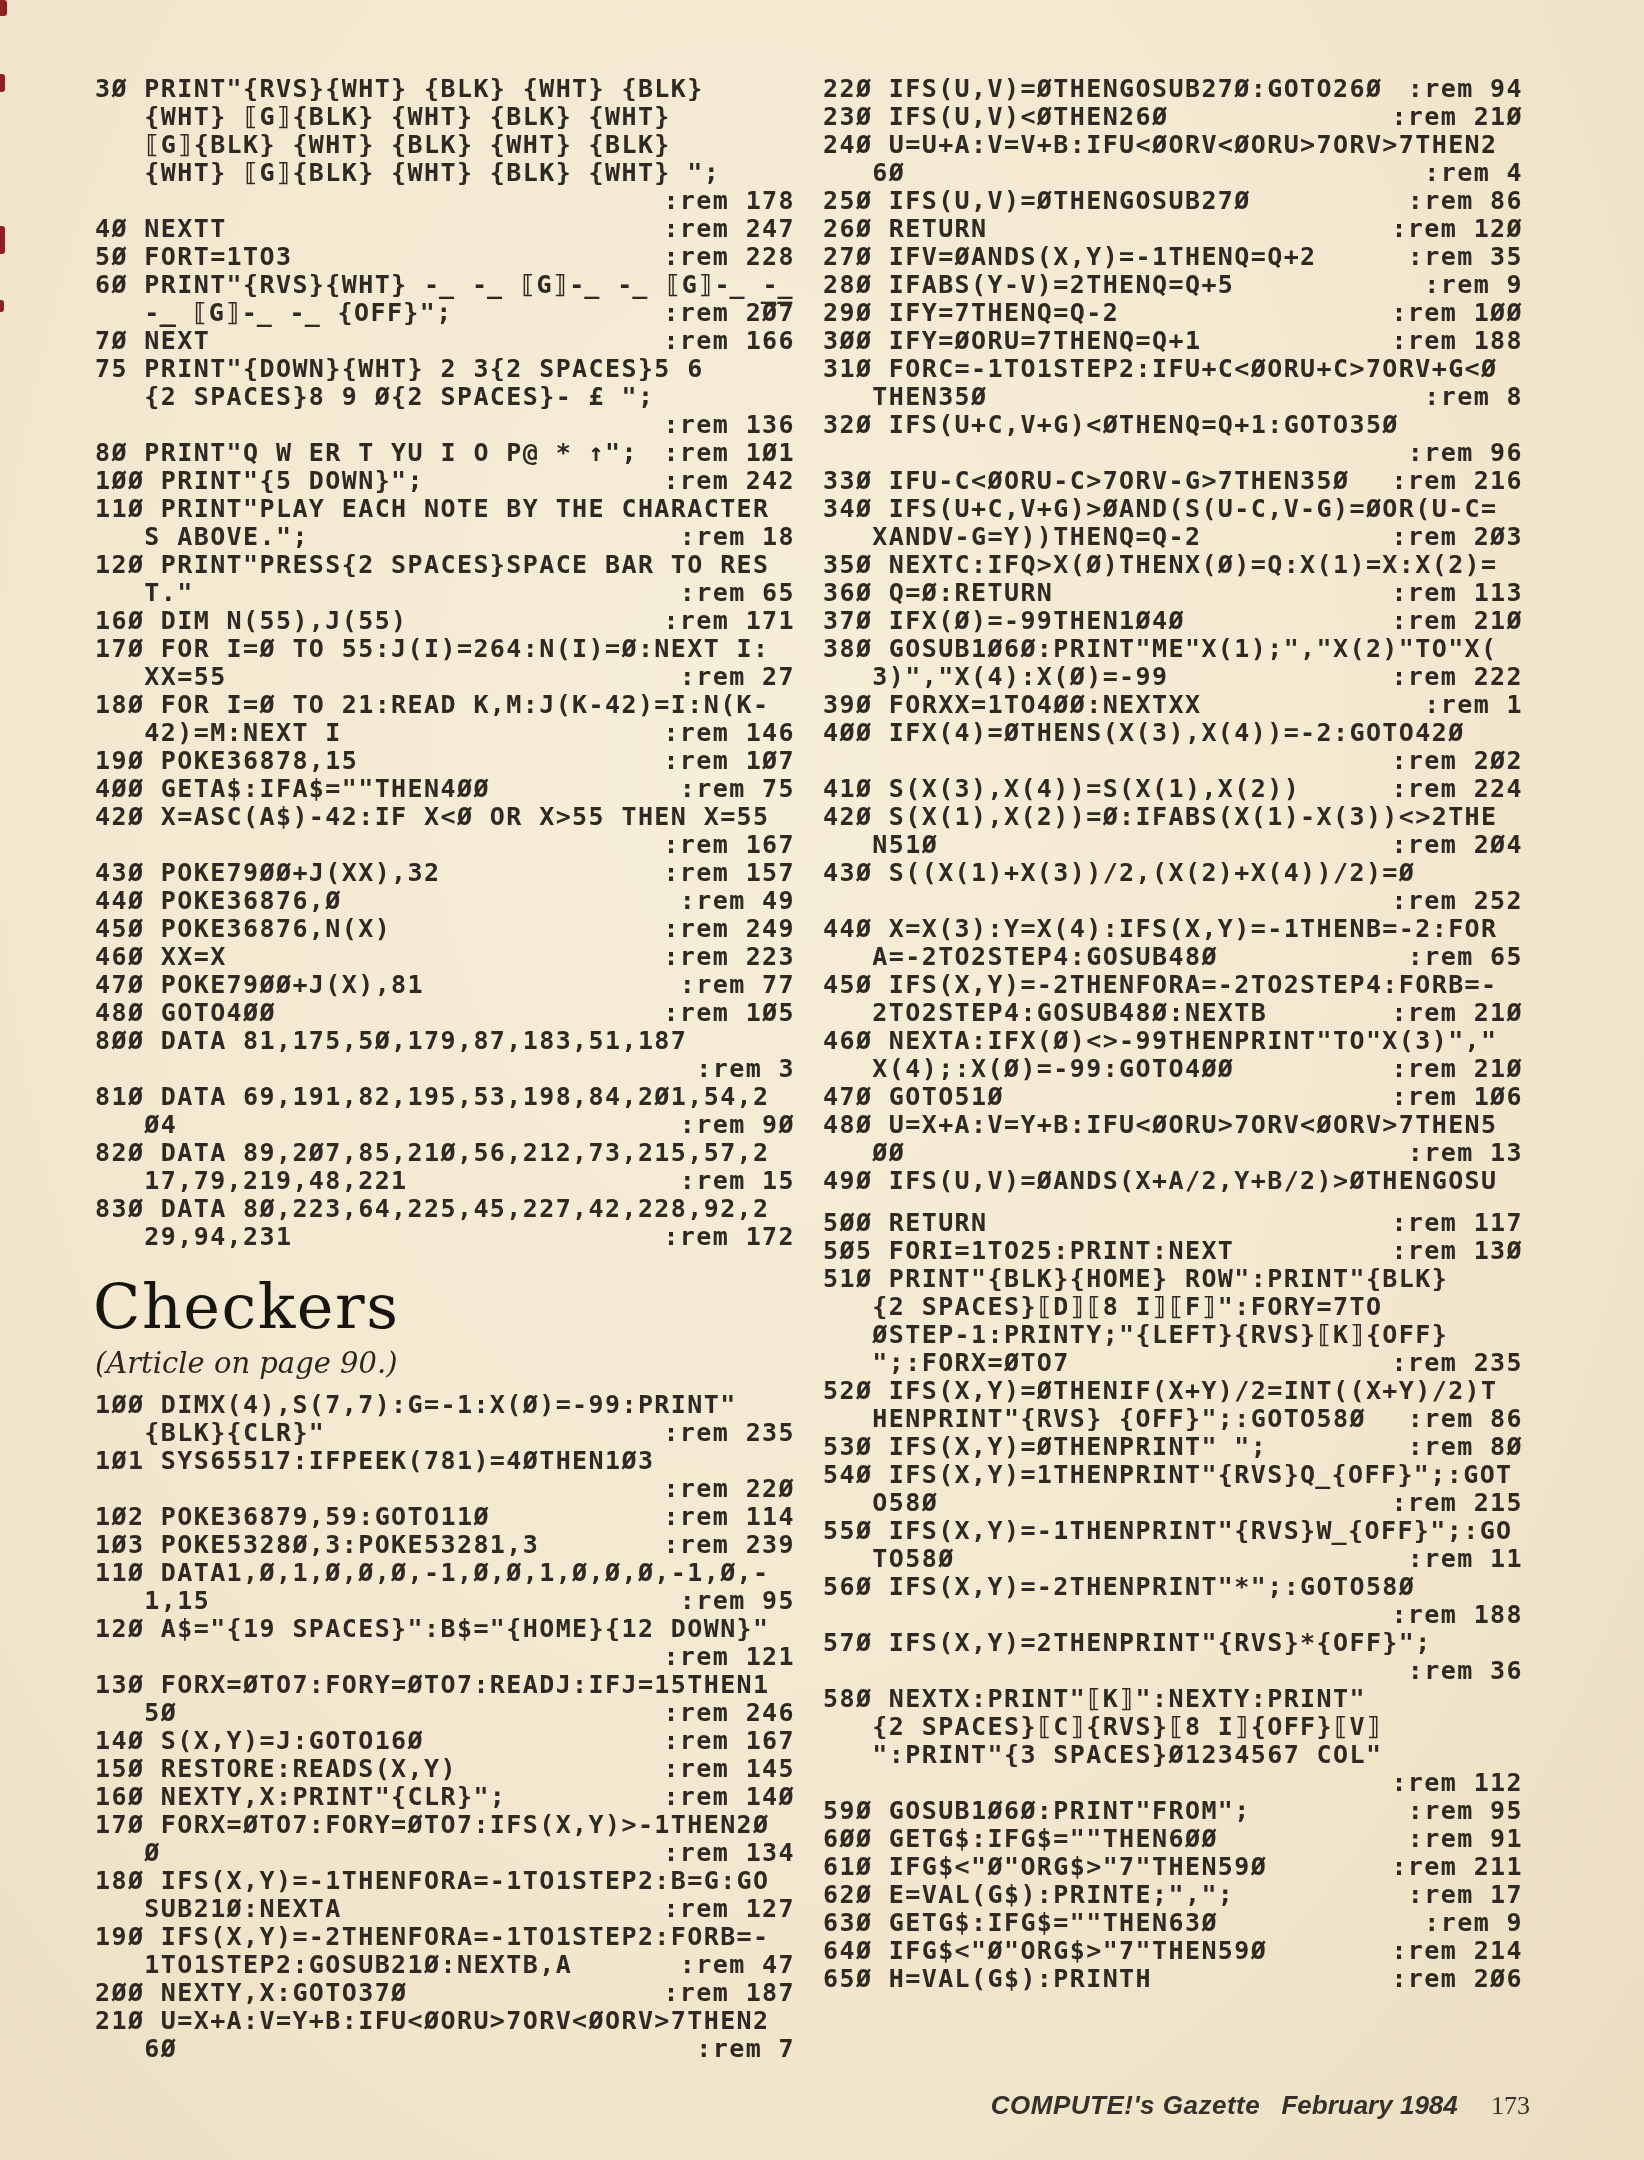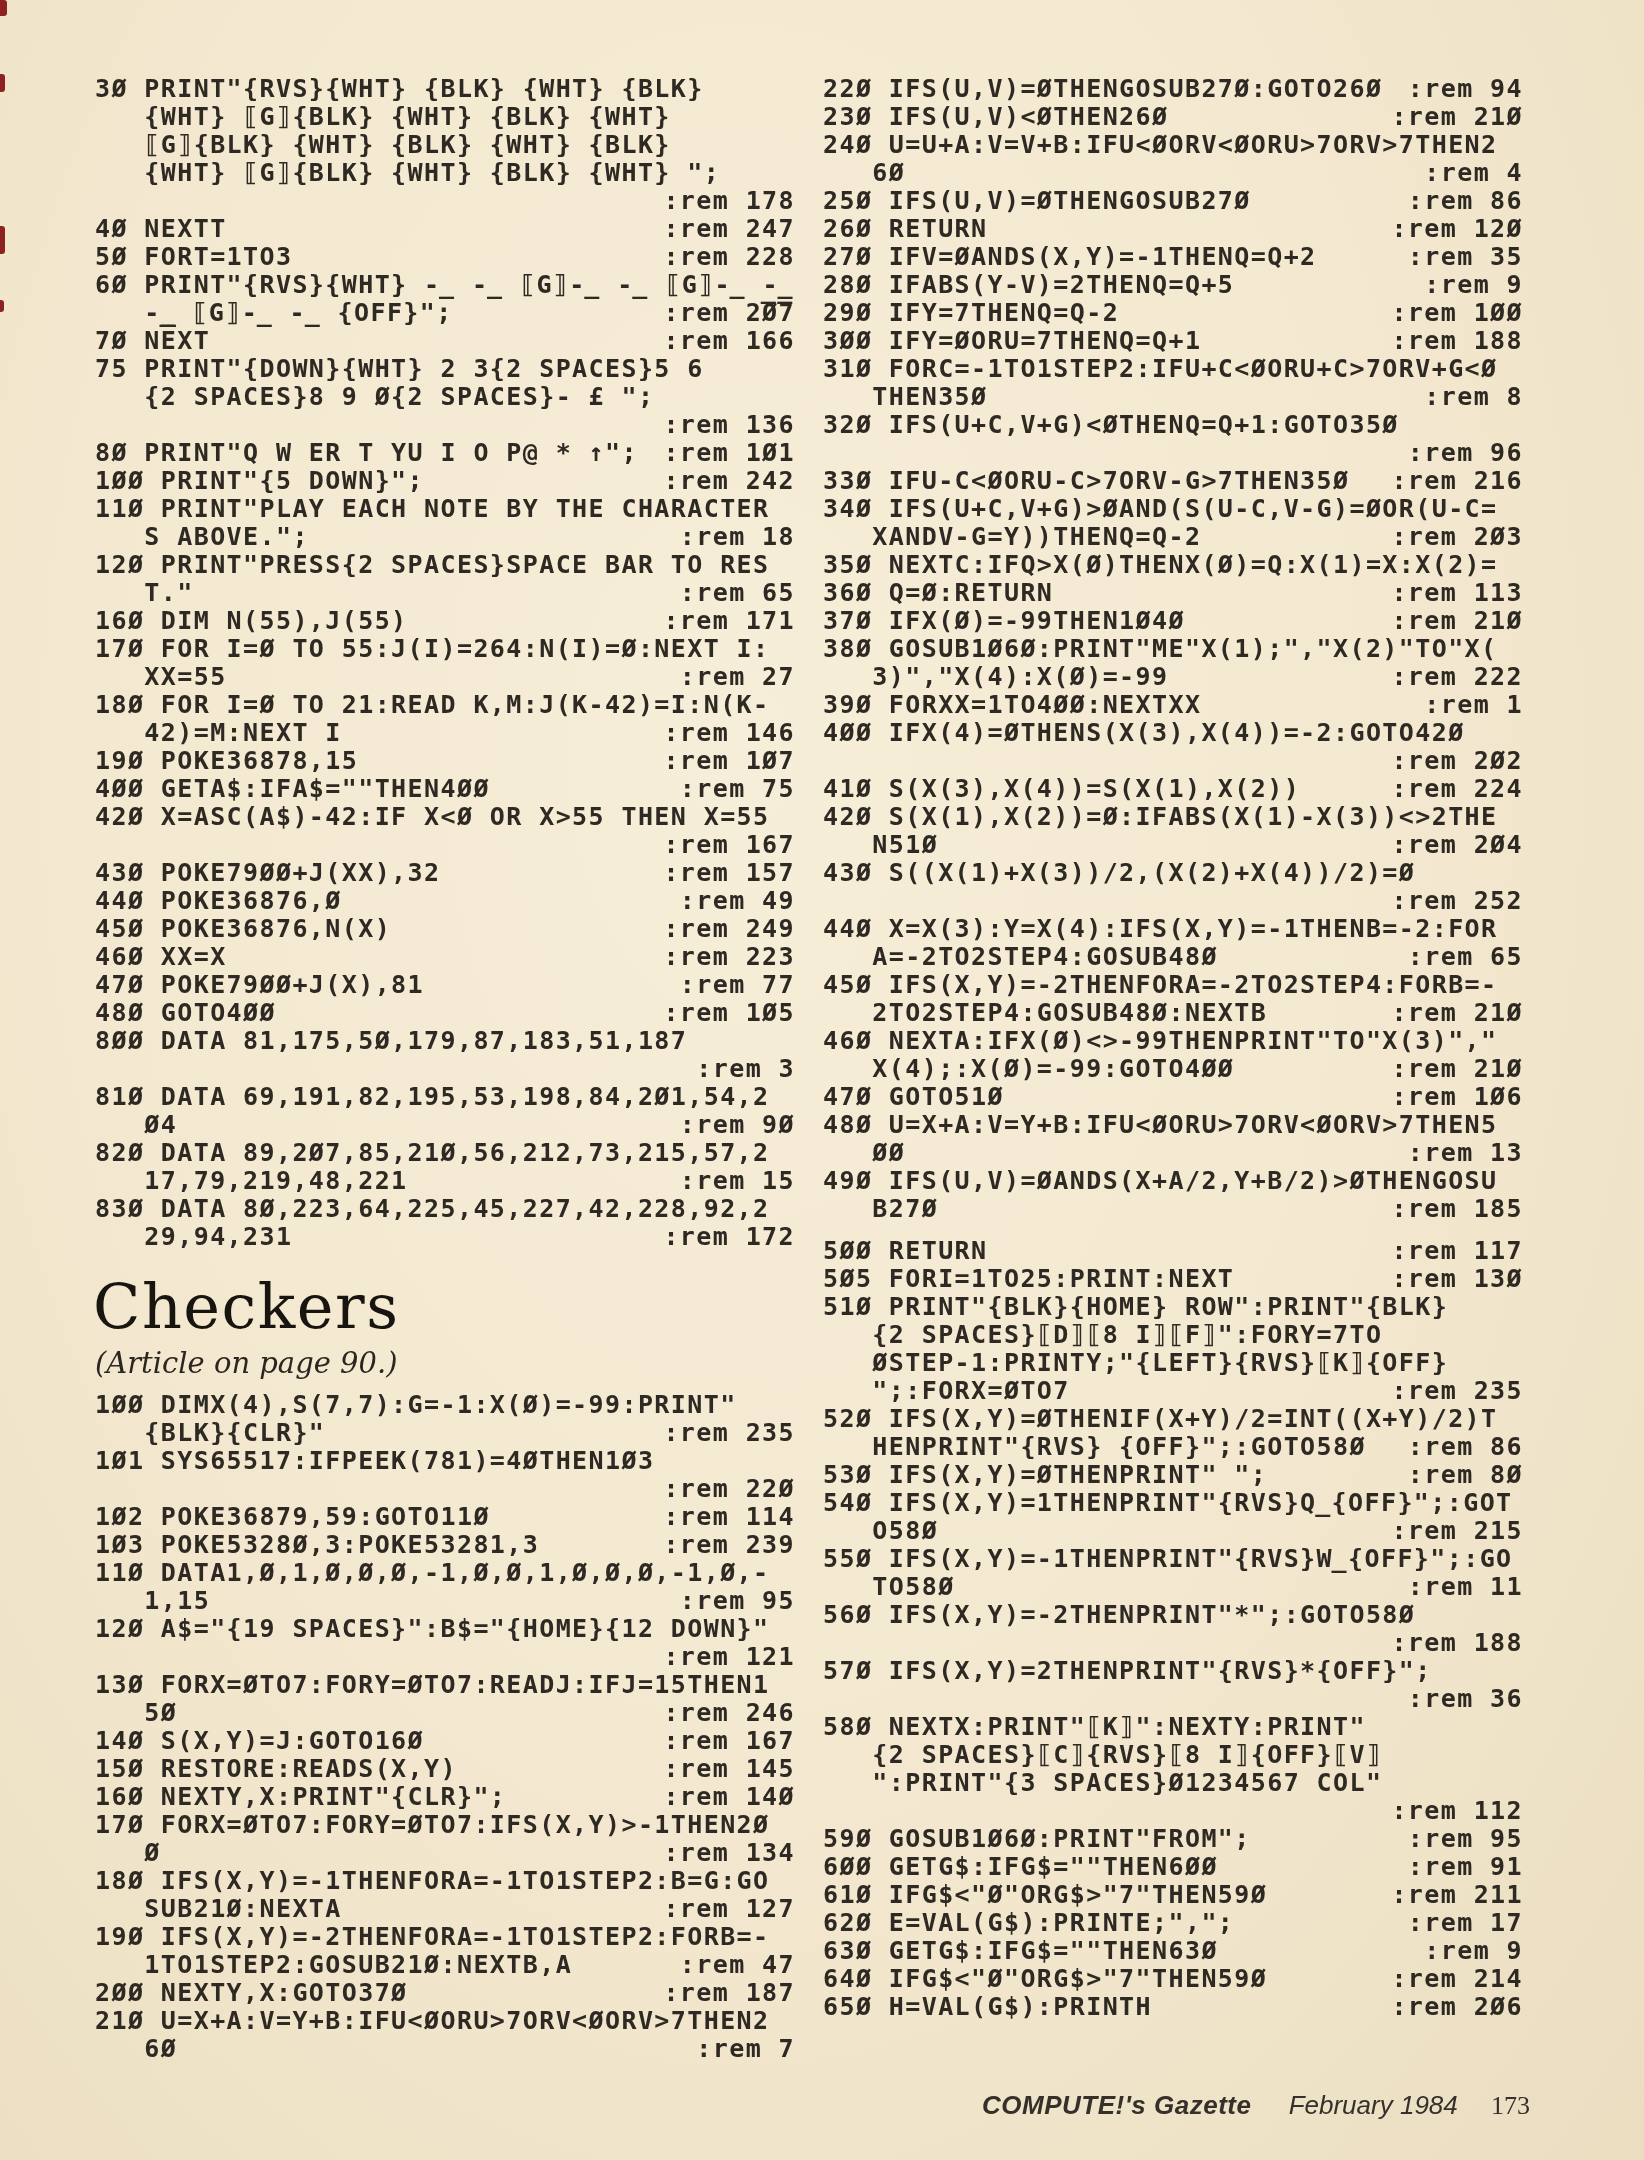--- a/index.html
+++ b/index.html
@@ -29,21 +29,21 @@
   .article-head{margin:24px 0 8px -2px;
     font-family:"DejaVu Serif","Liberation Serif",serif;
     font-weight:normal;font-size:62px;line-height:64px;letter-spacing:1.5px;color:#181510;}
   .article-sub{margin:6px 0 12px 0;
     font-family:"DejaVu Serif","Liberation Serif",serif;
     font-style:italic;font-size:29px;line-height:32px;color:#2b2720;}
 
   .footer{position:absolute;left:823px;width:707px;top:2090px;text-align:right;
     font-family:"Liberation Sans","DejaVu Sans",sans-serif;color:#35312a;font-size:26px;}
   .footer .mag{font-style:italic;font-weight:bold;letter-spacing:.5px;}
-  .footer .date{font-style:italic;margin-left:30px;}
+  .footer .date{font-style:italic;margin-left:14px;font-weight:bold;}
   .footer .pageno{margin-left:26px;font-style:normal;font-family:Liberation Serif, serif;}
 </style>
 </head>
 <body>
 
 <div class="page">
 
   <div class="mark m1"></div>
   <div class="mark m2"></div>
   <div class="mark m3"></div>
@@ -476,24 +476,20 @@
           <span class="t">48Ø U=X+A:V=Y+B:IFU&lt;ØORU&gt;7ORV&lt;ØORV&gt;7THEN5</span>
           <span class="r"></span>
         </div>
         <div class="row">
           <span class="t">   ØØ</span>
           <span class="r">:rem 13</span>
         </div>
         <div class="row">
           <span class="t">49Ø IFS(U,V)=ØANDS(X+A/2,Y+B/2)&gt;ØTHENGOSU</span>
           <span class="r"></span>
-        </div>
-        <div class="row">
-          <span class="t">   B27Ø</span>
-          <span class="r">:rem 185</span>
         </div>
         <div class="gap"></div>
         <div class="row">
           <span class="t">5ØØ RETURN</span>
           <span class="r">:rem 117</span>
         </div>
         <div class="row">
           <span class="t">5Ø5 FORI=1TO25:PRINT:NEXT</span>
           <span class="r">:rem 13Ø</span>
         </div>

